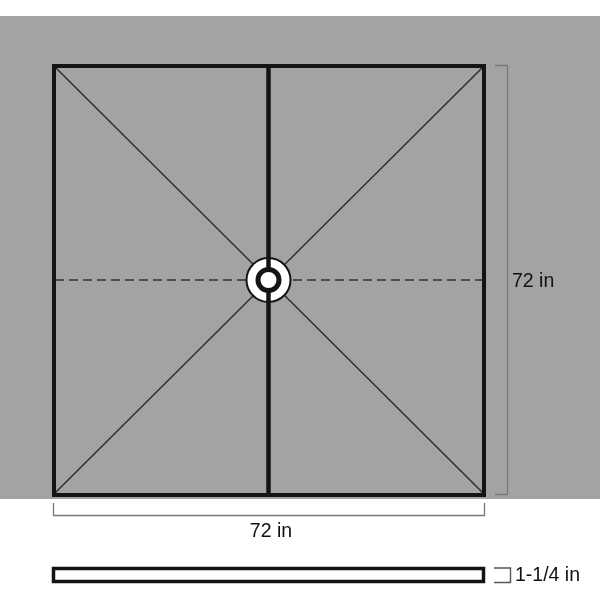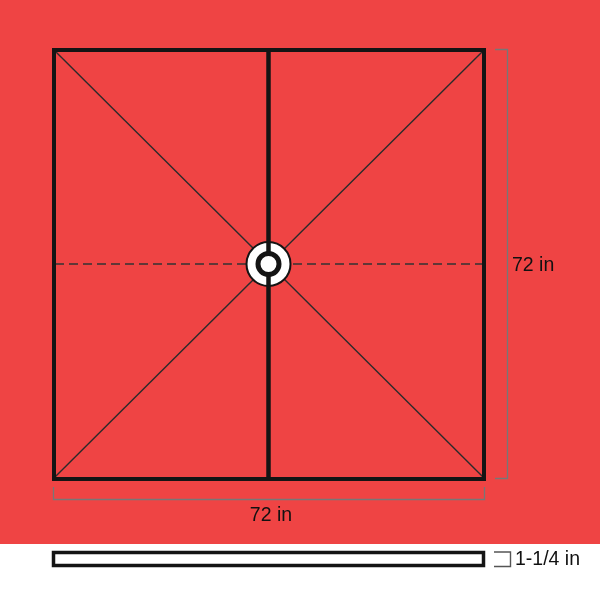--- a/index.html
+++ b/index.html
@@ -6,22 +6,23 @@
     margin: 0;
     padding: 0;
     width: 600px;
     height: 600px;
     background: #ffffff;
     overflow: hidden;
   }
   .canvas {
     position: relative;
     width: 600px;
-    height: 544px;
-    background: #ef4444;
+    height: 483px;
+    background: #a3a3a3;
+    margin-top: 16px;
   }
   svg text {
     font-family: "Liberation Sans", sans-serif;
     font-size: 19.5px;
     fill: #111111;
   }
 </style>
 </head>
 <body>
 

